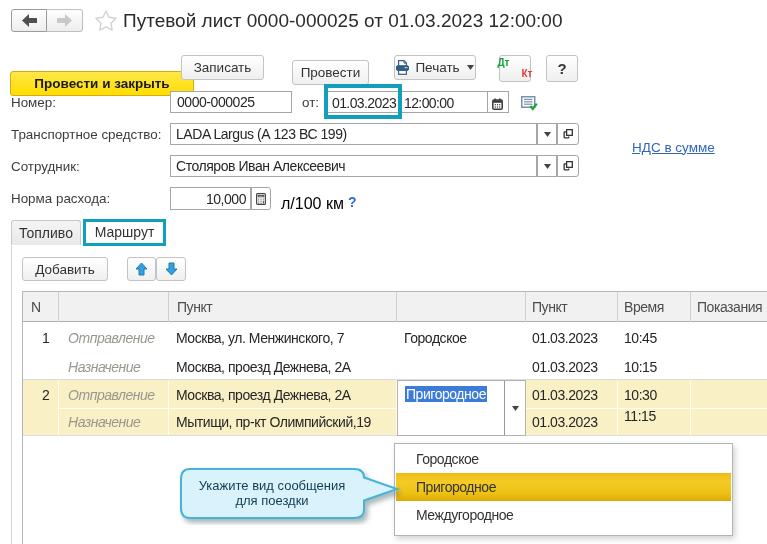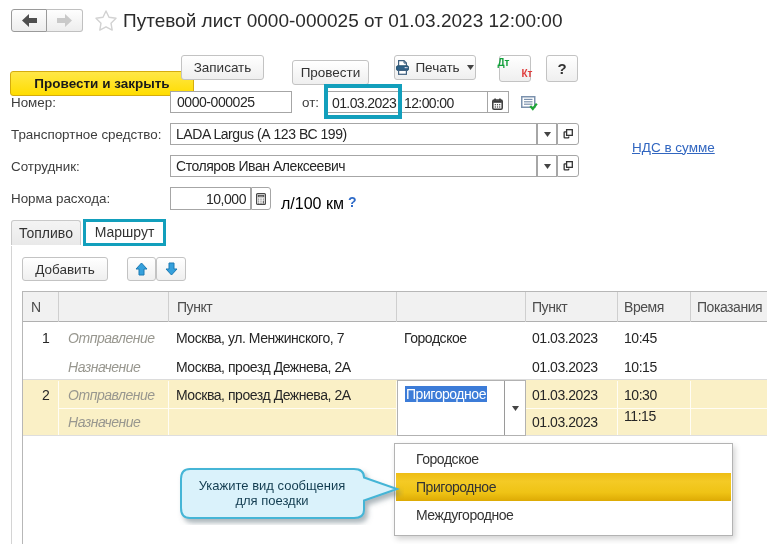--- a/index.html
+++ b/index.html
@@ -231,20 +231,21 @@
   <div class="cell dir" style="left:45px; top:67px;">Назначение</div>
   <div class="cell" style="left:153px; top:67px;">Москва, проезд Дежнева, 2А</div>
   <div class="cell" style="left:509px; top:67px;">01.03.2023</div>
   <div class="cell" style="left:601px; top:67px;">10:15</div>
   <div class="cell" style="left:19px; top:95px;">2</div>
   <div class="cell dir" style="left:45px; top:95px;">Отправление</div>
   <div class="cell" style="left:153px; top:95px;">Москва, проезд Дежнева, 2А</div>
   <div class="cell" style="left:509px; top:95px;">01.03.2023</div>
   <div class="cell" style="left:601px; top:95px;">10:30</div>
   <div class="cell dir" style="left:45px; top:122px;">Назначение</div>
+  <div class="cell" style="left:153px; top:122px;">Мытищи, пр-кт Олимпийский,19</div>
   <div class="cell" style="left:509px; top:122px;">01.03.2023</div>
   <div class="cell" style="left:601px; top:116px;">11:15</div>
 
   <div class="editcell">
     <div class="selblue">Пригородное</div>
     <div style="position:absolute; left:106px; top:0; width:1px; height:54px; background:#9a9a9a;"></div>
     <div style="position:absolute; left:107px; top:0; width:20px; height:54px; display:flex; align-items:center; justify-content:center;">
         <svg width="7" height="5" viewBox="0 0 7 5">
           <path d="M0 0 L7 0 L3.5 5 Z" fill="#444"></path>
         </svg>

